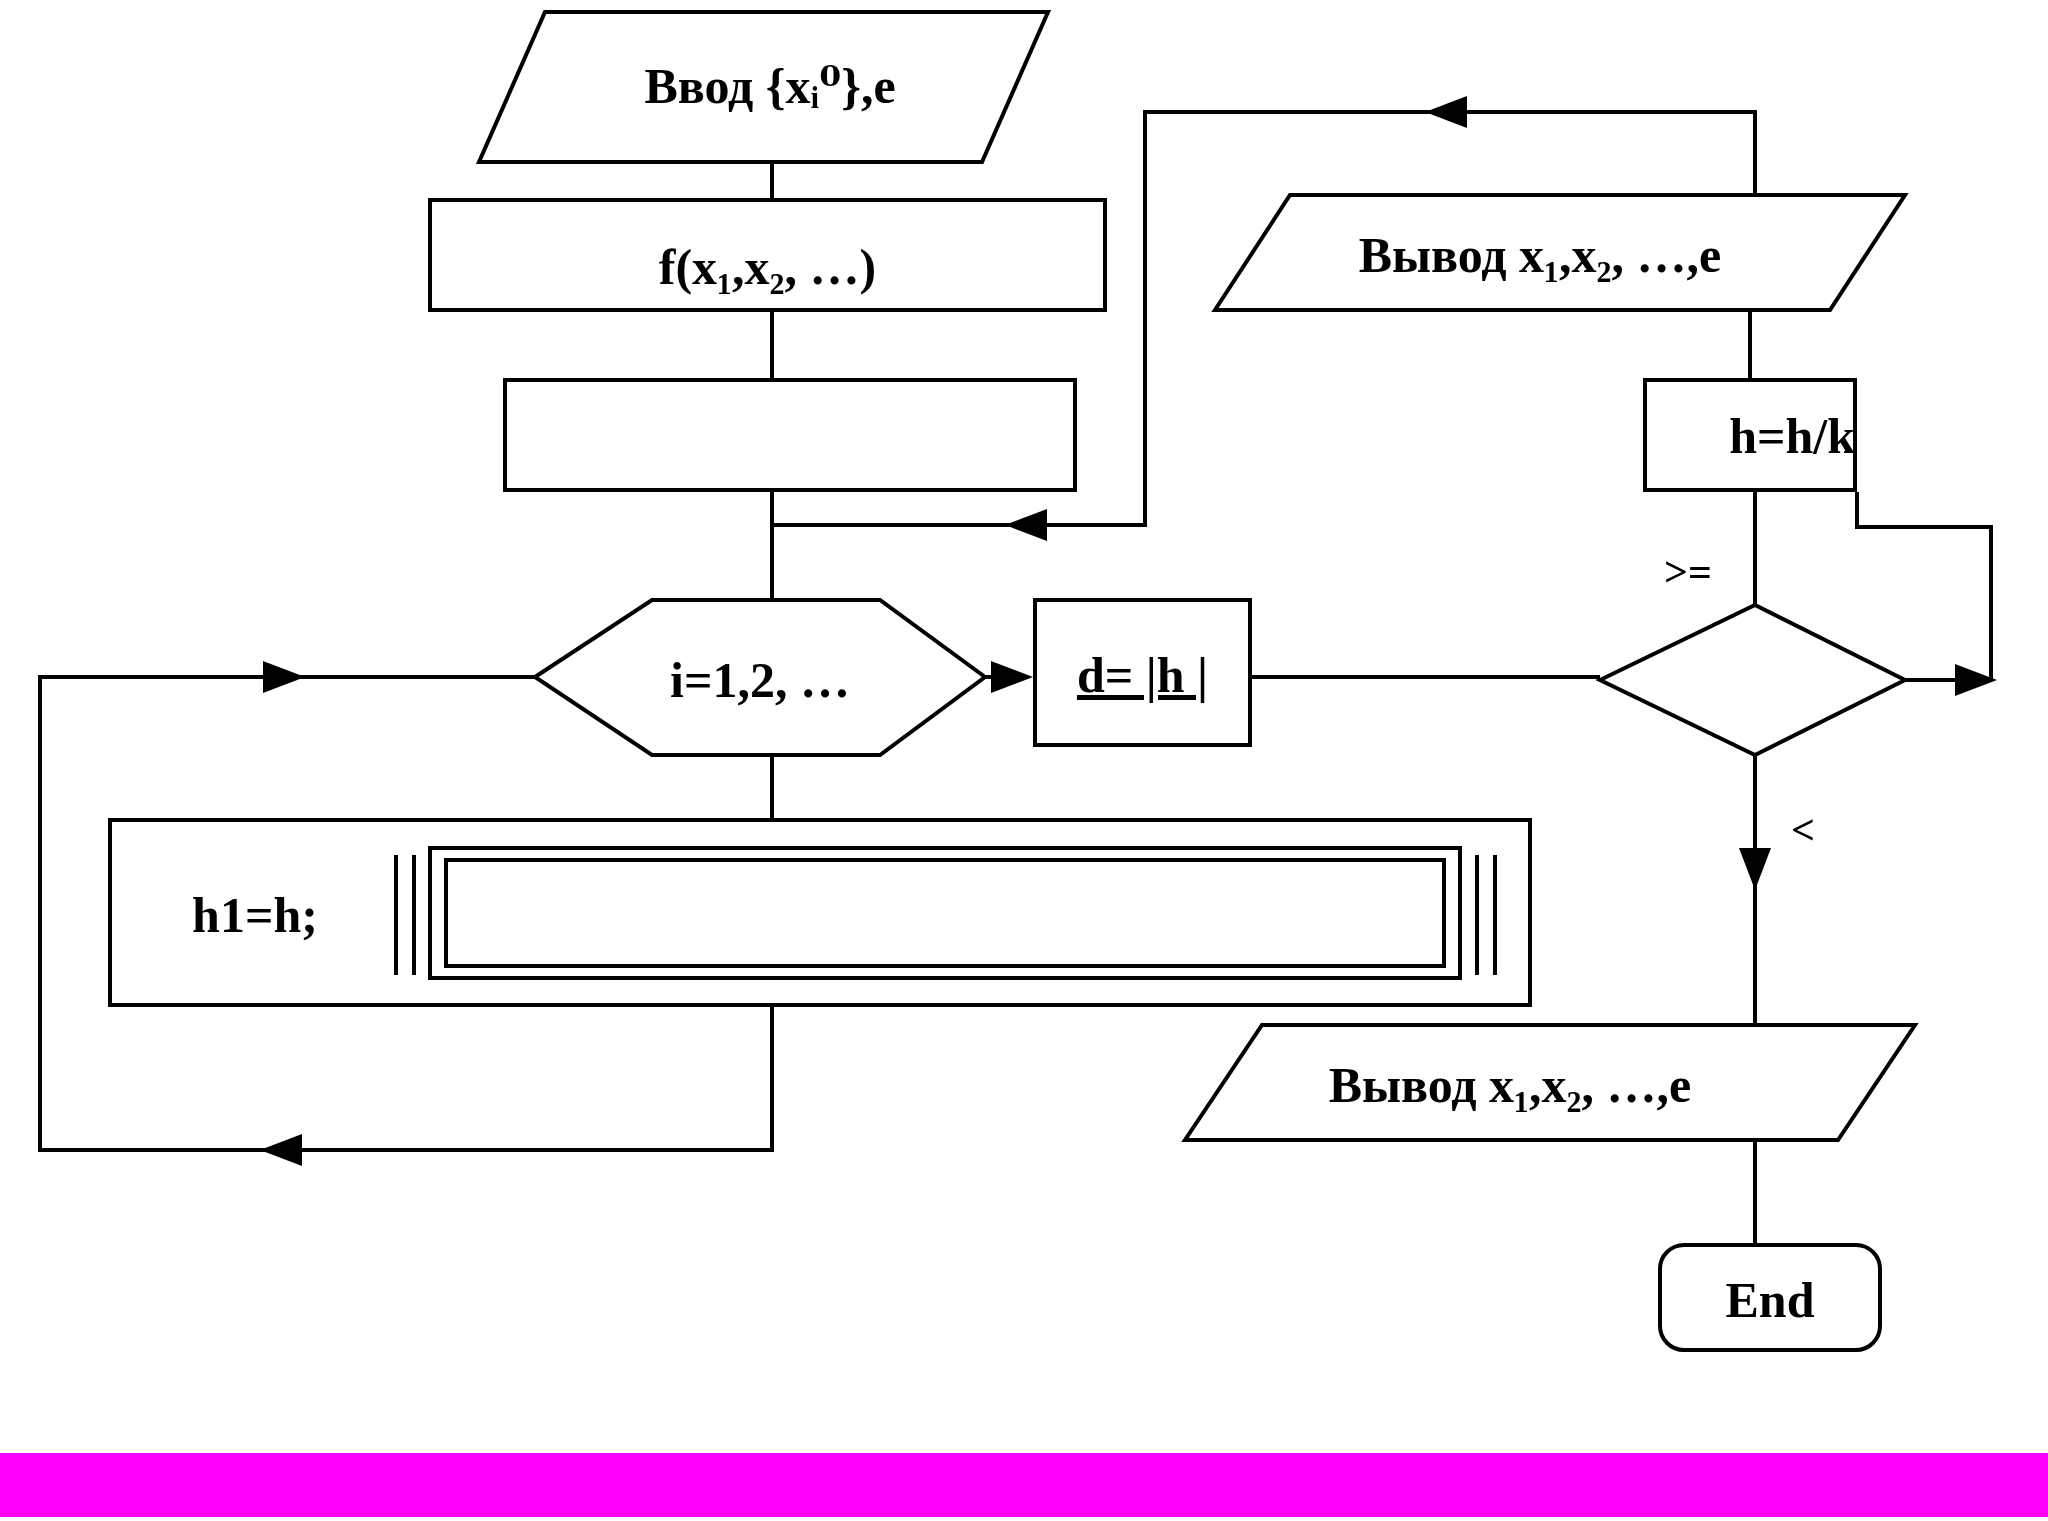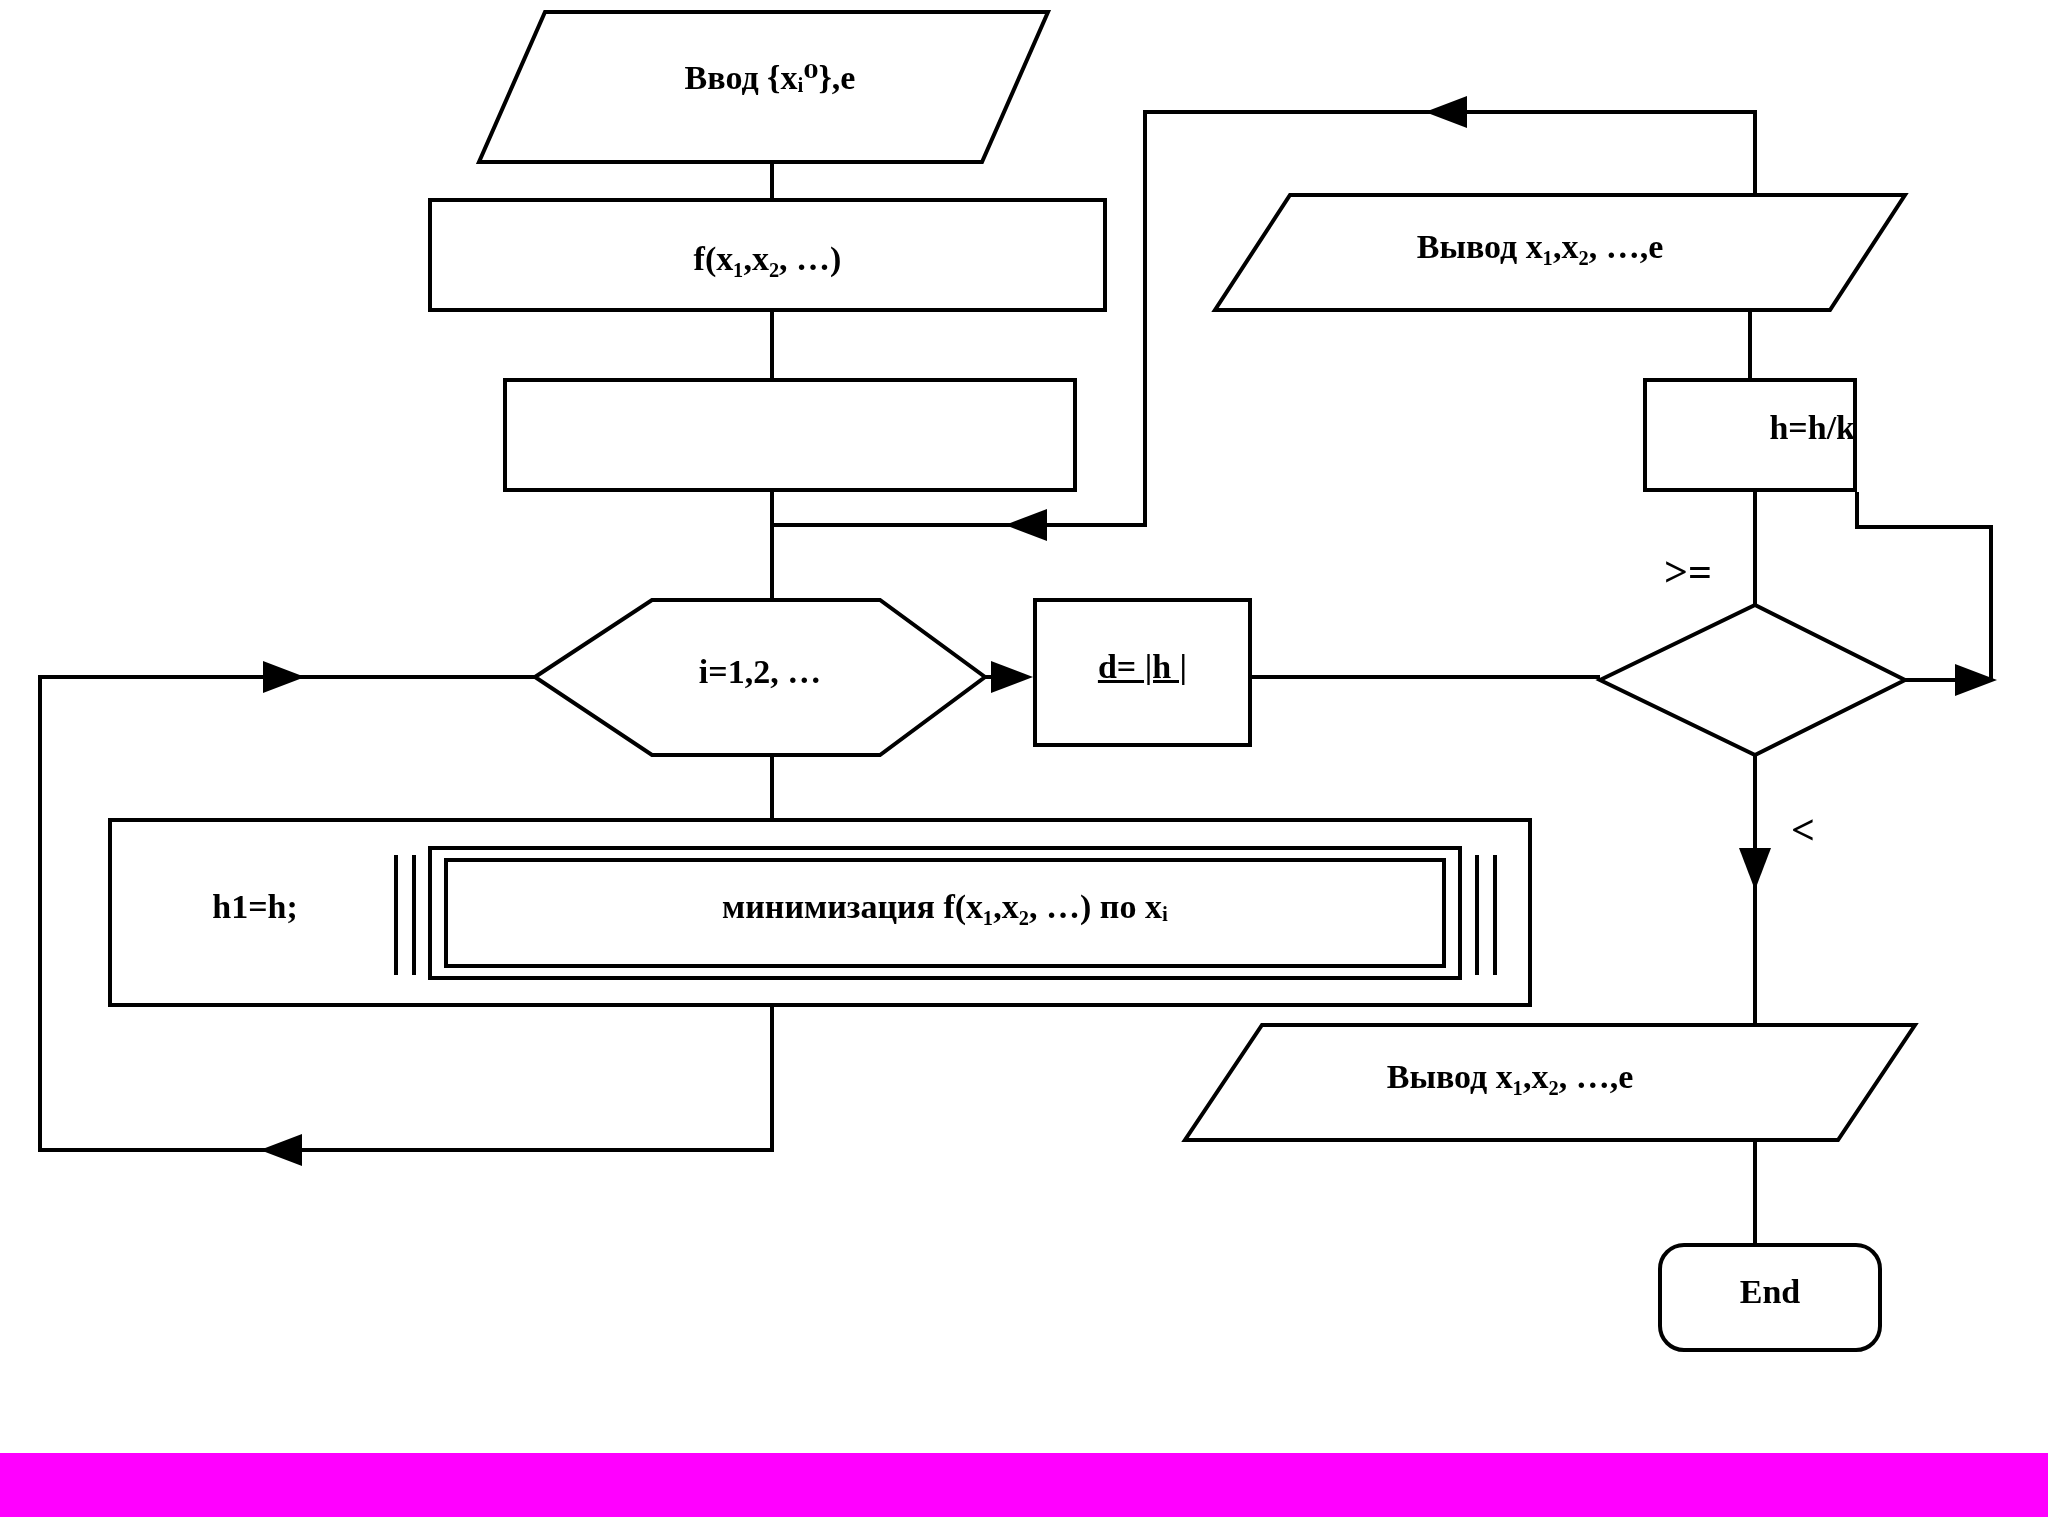--- a/index.html
+++ b/index.html
@@ -11,21 +11,21 @@
     background:#ffffff;
     font-family:"Liberation Serif","DejaVu Serif",serif;
     font-weight:bold;
     color:#000000;
     overflow:hidden;
   }
   .canvas svg { position:absolute; left:0; top:0; }
   .label {
     position:absolute;
     text-align:center;
-    font-size:34px;
+    font-size:50px;
     font-weight:bold;
     white-space:nowrap;
     line-height:1.15;
     color:#000;
   }
   .label.small { font-size:42px; }
   .bottom-bar {
     position:absolute;
     left:0;
     top:1453px;
@@ -98,21 +98,20 @@
 
   <div class="label" style="left:1035px; top:647px; width:215px;text-decoration:underline;">d= |h |</div>
 
 
   <div class="label" style="left:1240px; top:227px; width:600px;">Вывод x₁,x₂, …,e</div>
 
   <div class="label" style="left:1645px; top:408px; width:210px;text-align:right;">h=h/k</div>
 
   <div class="label" style="left:140px; top:887px; width:230px;">h1=h;</div>
 
-  <div class="label" style="left:446px; top:887px; width:998px;">минимизация f(x₁,x₂, …) по xᵢ</div>
 
   <div class="label" style="left:1210px; top:1057px; width:600px;">Вывод x₁,x₂, …,e</div>
 
   <div class="label" style="left:1660px; top:1272px; width:220px;">End</div>
 
   <div class="label small" style="left:1633px; top:548px; width:110px;">&gt;=</div>
 
   <div class="label small" style="left:1768px; top:806px; width:70px;">&lt;</div>
 
   <div class="bottom-bar"></div>

